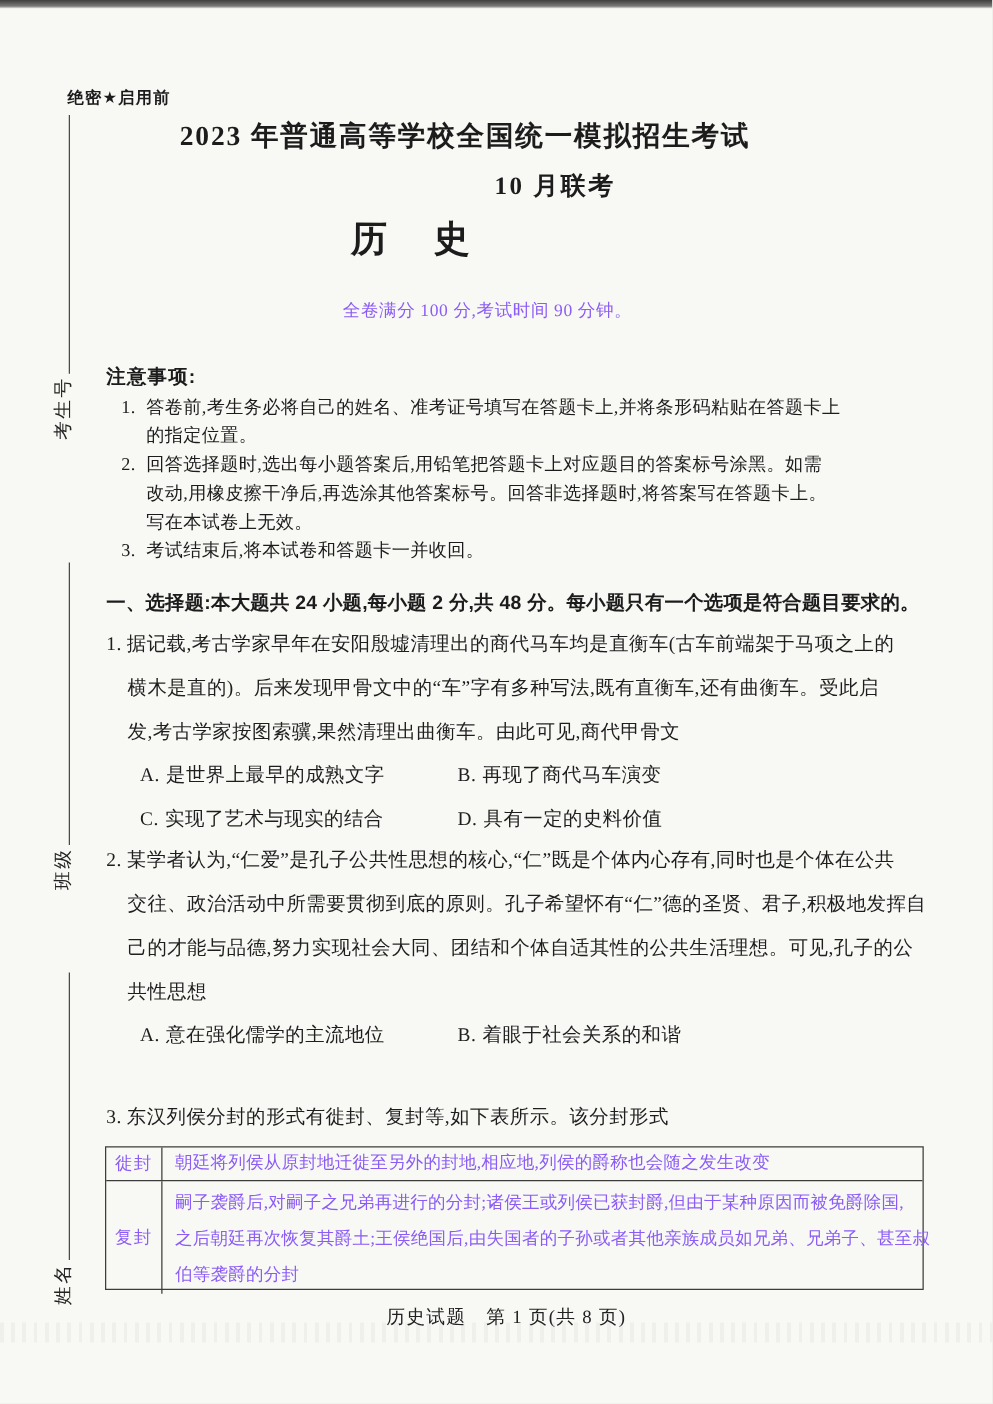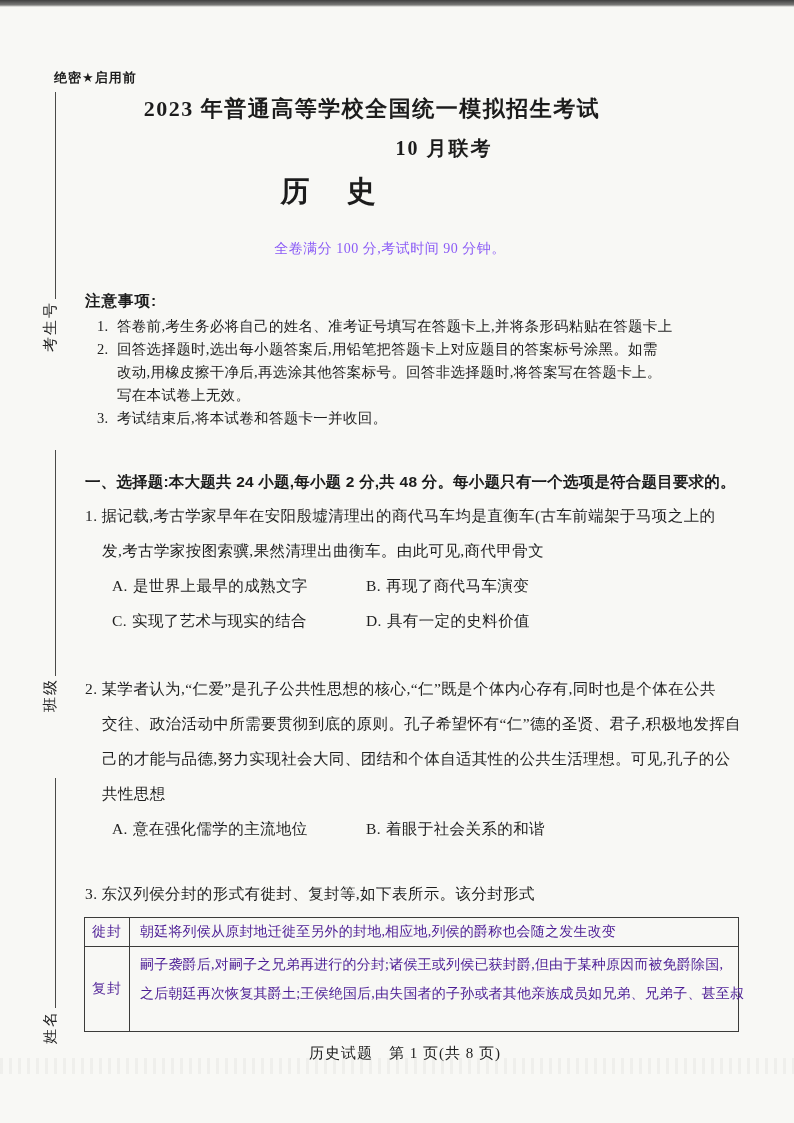--- a/index.html
+++ b/index.html
@@ -100,21 +100,21 @@
   .opt-row{position:relative;white-space:nowrap;}
   .opt-a{padding-left:27px;display:inline-block;}
   .opt-b{position:absolute;left:281px;top:0;}
   .opt-label{padding-right:5px;}
   
   .fengtable{
     position:absolute;left:84px;top:917px;width:655px;height:115px;
     border:1.4px solid #3c3c3a;
     box-sizing:border-box;
     display:flex;flex-direction:column;
-    font-size:14px;color:#4c1d95;
+    font-size:14px;color:#8b5cf6;
   }
   .t-row{display:flex;border-bottom:1px solid #3c3c3a;}
   .t-row:last-child{border-bottom:none;}
   .t-row1{height:28px;}
   .t-row2{flex:1;}
   .t-head{
     flex:0 0 44px;
     border-right:1px solid #3c3c3a;
     display:flex;align-items:center;justify-content:center;
     letter-spacing:1px;
@@ -160,20 +160,21 @@
   <div class="subtitle">10 月联考</div>
   <div class="subject">历　史</div>
   <div class="exam-info">全卷满分 100 分,考试时间 90 分钟。</div>
 
   <div class="notice-title">注意事项:</div>
   <div class="notice">
     <div class="n-item">
       <span class="n-num">1.</span>
       <div class="n-lines">
         <div>答卷前,考生务必将自己的姓名、准考证号填写在答题卡上,并将条形码粘贴在答题卡上</div>
+        <div>的指定位置。</div>
       </div>
     </div>
     <div class="n-item">
       <span class="n-num">2.</span>
       <div class="n-lines">
         <div>回答选择题时,选出每小题答案后,用铅笔把答题卡上对应题目的答案标号涂黑。如需</div>
         <div>改动,用橡皮擦干净后,再选涂其他答案标号。回答非选择题时,将答案写在答题卡上。</div>
         <div>写在本试卷上无效。</div>
       </div>
     </div>
@@ -182,20 +183,21 @@
       <div class="n-lines">
         <div>考试结束后,将本试卷和答题卡一并收回。</div>
       </div>
     </div>
   </div>
 
   <div class="section-heading">一、选择题:本大题共 24 小题,每小题 2 分,共 48 分。每小题只有一个选项是符合题目要求的。</div>
 
   <div class="question q1">
     <div class="q-line"><span class="q-num">1.</span><span>据记载,考古学家早年在安阳殷墟清理出的商代马车均是直衡车(古车前端架于马项之上的</span></div>
+    <div class="q-line indent">横木是直的)。后来发现甲骨文中的“车”字有多种写法,既有直衡车,还有曲衡车。受此启</div>
     <div class="q-line indent">发,考古学家按图索骥,果然清理出曲衡车。由此可见,商代甲骨文</div>
     <div class="opt-row">
       <span class="opt-a"><span class="opt-label">A.</span><span>是世界上最早的成熟文字</span></span>
       <span class="opt-b"><span class="opt-label">B.</span><span>再现了商代马车演变</span></span>
     </div>
     <div class="opt-row">
       <span class="opt-a"><span class="opt-label">C.</span><span>实现了艺术与现实的结合</span></span>
       <span class="opt-b"><span class="opt-label">D.</span><span>具有一定的史料价值</span></span>
     </div>
   </div>
@@ -220,20 +222,21 @@
       <div class="t-head">徙封</div>
       <div class="t-cell">
         <div class="t-line">朝廷将列侯从原封地迁徙至另外的封地,相应地,列侯的爵称也会随之发生改变</div>
       </div>
     </div>
     <div class="t-row t-row2">
       <div class="t-head">复封</div>
       <div class="t-cell">
         <div class="t-line">嗣子袭爵后,对嗣子之兄弟再进行的分封;诸侯王或列侯已获封爵,但由于某种原因而被免爵除国,</div>
         <div class="t-line">之后朝廷再次恢复其爵土;王侯绝国后,由失国者的子孙或者其他亲族成员如兄弟、兄弟子、甚至叔</div>
+        <div class="t-line">伯等袭爵的分封</div>
       </div>
     </div>
   </div>
 
   <div class="footer">历史试题　第 1 页(共 8 页)</div>
 
   <div class="scan-bottom-noise"></div>
 </div>
 
 </body></html>

